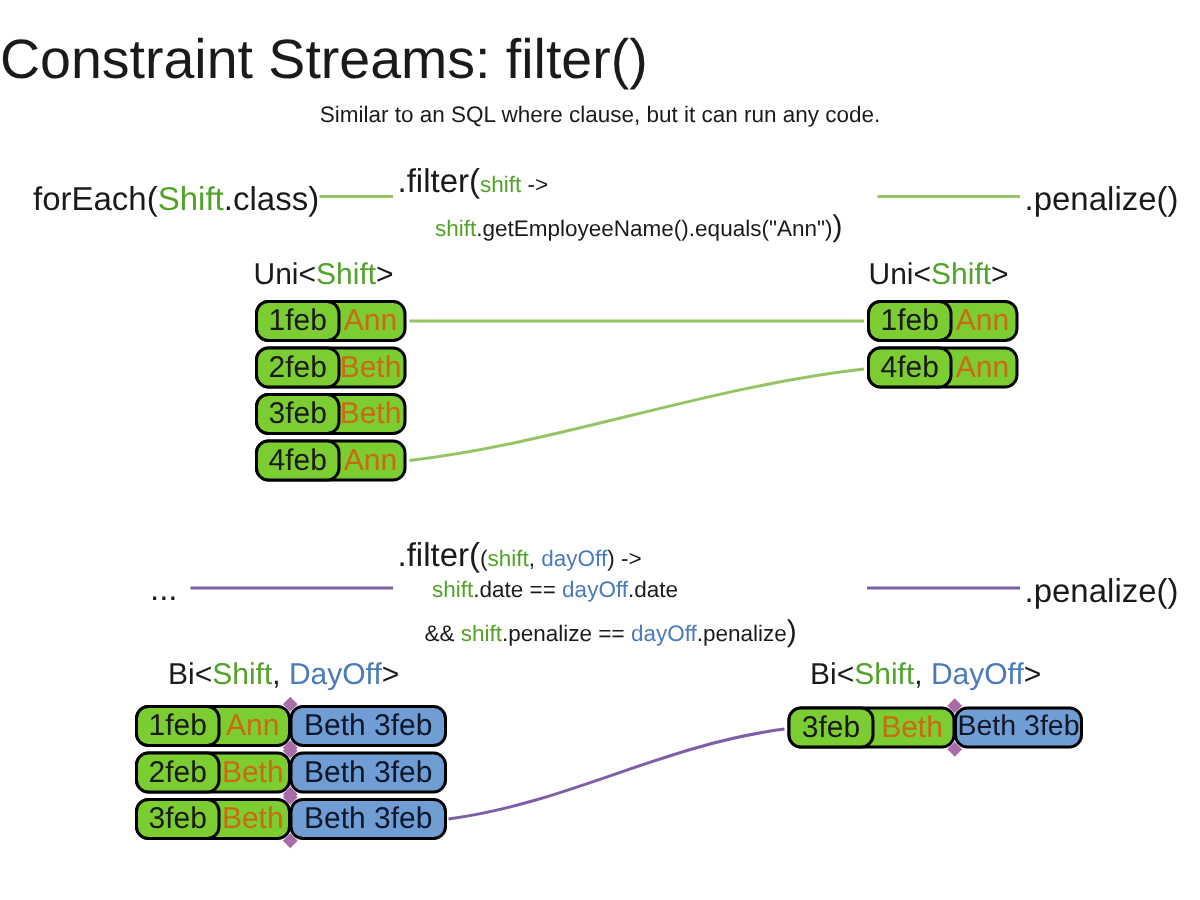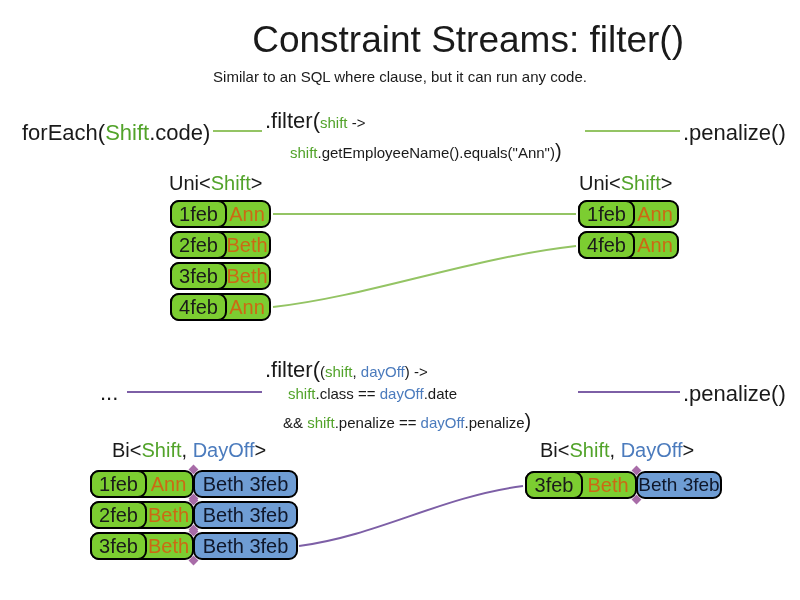--- a/index.html
+++ b/index.html
@@ -1,21 +1,21 @@
 <!DOCTYPE html>
 <html style="--text: #1a1a1a; --green_fill: #7ccd31; --green_text: #52a32a; --green_line: #94c464; --orange_text: #cc6914; --blue_text: #4b7bbd; --blue_fill: #6f9dd4; --purple_line: #7d5fa6; --diamond: #a86ca8;"><head>
 <meta charset="utf-8">
 <style>
   html,body{margin:0;padding:0;background:#fff;}
   #slide{
     position:relative;width:800px;height:600px;background:#fff;overflow:hidden;
     font-family:"Liberation Sans","DejaVu Sans",sans-serif;color:var(--text,#1a1a1a);
   }
   .abs{position:absolute;line-height:1.2;white-space:nowrap;}
-  .title{width:684px;text-align:right;font-size:37px;}
+  .title{width:684px;text-align:left;font-size:37px;}
   .subtitle{width:800px;text-align:center;font-size:15px;}
   .code-lg{font-size:22px;}
   .code-sm{font-size:15px;}
   .close-big{font-size:20px;}
   .green{color:var(--green_text);}
   .blue{color:var(--blue_text);}
   .label{font-size:20px;}
   .trow{position:absolute;display:flex;height:28px;text-align:center;}
   .gbox{background:var(--green_fill);border:2px solid #000;border-radius:9px;display:flex;box-sizing:border-box;}
   .dcell{background:var(--green_fill);border:2px solid #000;border-radius:9px;margin:-2px;display:flex;align-items:center;justify-content:center;font-size:20px;box-sizing:border-box;}
@@ -36,21 +36,21 @@
     <path d="M273 214 L576 214" stroke="var(--green_line)" stroke-width="2" fill="none"></path>
     <path d="M273 307 C 370 296, 470 258, 576 246" stroke="var(--green_line)" stroke-width="2" fill="none"></path>
     <path d="M127 392 L262 392" stroke="var(--purple_line)" stroke-width="2" fill="none"></path>
     <path d="M578 392 L680 392" stroke="var(--purple_line)" stroke-width="2" fill="none"></path>
     <path d="M299 546 C 380 535, 440 497, 523 486" stroke="var(--purple_line)" stroke-width="2" fill="none"></path>
   </svg>
 
   <div class="abs title" style="top:18px;left:0;">Constraint Streams: filter()</div>
   <div class="abs subtitle" style="top:68px;left:0;">Similar to an SQL where clause, but it can run any code.</div>
 
-  <div class="abs code-lg" style="left:22px;top:120px;"><span>forEach(</span><span class="green">Shift</span><span>.code)</span></div>
+  <div class="abs code-lg" style="left:22px;top:120px;"><span>forEach(</span><span class="green">Shift</span><span>.class)</span></div>
 
   <div class="abs code-lg" style="left:265px;top:108px;"><span>.filter(</span><span class="code-sm green">shift</span><span class="code-sm"> -&gt;</span></div>
 
   <div class="abs code-sm" style="left:290px;top:139px;"><span class="green">shift</span><span>.getEmployeeName().equals("Ann")</span><span class="close-big">)</span></div>
 
   <div class="abs code-lg" style="left:683px;top:120px;">.penalize()</div>
 
   <div class="abs label" style="left:169px;top:171px;"><span>Uni&lt;</span><span class="green">Shift</span><span>&gt;</span></div>
   <div class="abs label" style="left:579px;top:171px;"><span>Uni&lt;</span><span class="green">Shift</span><span>&gt;</span></div>
 
@@ -89,21 +89,21 @@
       <div class="gbox" style="width:101px;">
         <div class="dcell" style="width:57px;">4feb</div>
         <div class="ncell">Ann</div>
       </div>
     </div>
 
   <div class="abs code-lg" style="left:100px;top:380px;">...</div>
 
   <div class="abs code-lg" style="left:265px;top:357px;"><span>.filter(</span><span class="code-sm">(</span><span class="code-sm green">shift</span><span class="code-sm">, </span><span class="code-sm blue">dayOff</span><span class="code-sm">)</span><span class="code-sm"> -&gt;</span></div>
 
-  <div class="abs code-sm" style="left:288px;top:385px;"><span class="green">shift</span><span>.class == </span><span class="blue">dayOff</span><span>.date</span></div>
+  <div class="abs code-sm" style="left:288px;top:385px;"><span class="green">shift</span><span>.date == </span><span class="blue">dayOff</span><span>.date</span></div>
 
   <div class="abs code-sm" style="left:283px;top:409px;"><span>&amp;&amp; </span><span class="green">shift</span><span>.penalize == </span><span class="blue">dayOff</span><span>.penalize</span><span class="close-big">)</span></div>
 
   <div class="abs code-lg" style="left:683px;top:381px;">.penalize()</div>
 
   <div class="abs label" style="left:112px;top:438px;"><span>Bi&lt;</span><span class="green">Shift</span><span>, </span><span class="blue">DayOff</span><span>&gt;</span></div>
   <div class="abs label" style="left:540px;top:438px;"><span>Bi&lt;</span><span class="green">Shift</span><span>, </span><span class="blue">DayOff</span><span>&gt;</span></div>
 
   <div class="trow" style="left:90px;top:470px;">
       <div class="gbox" style="width:104px;">

